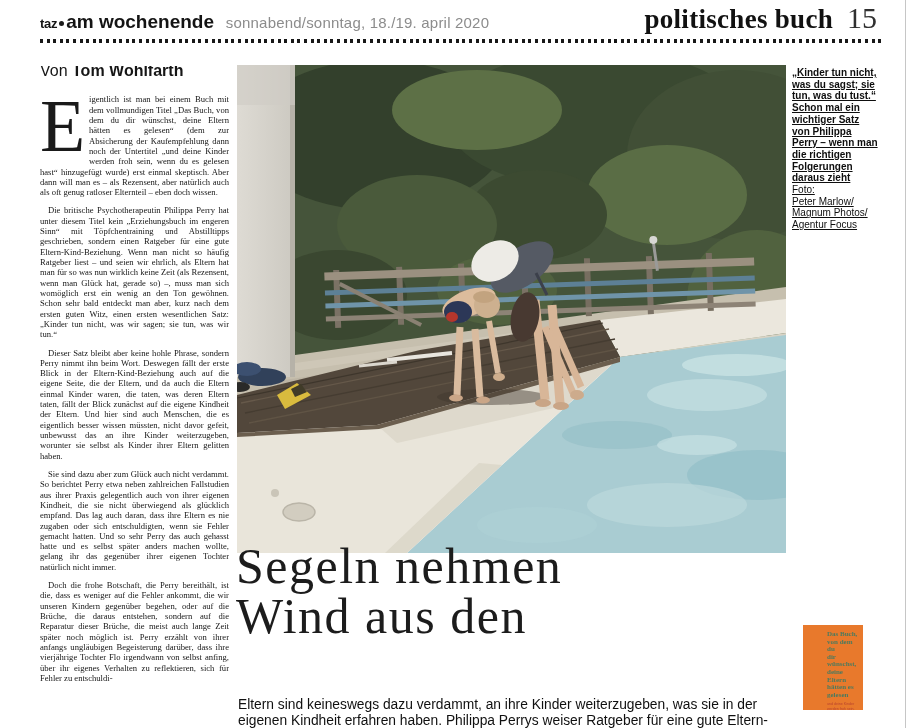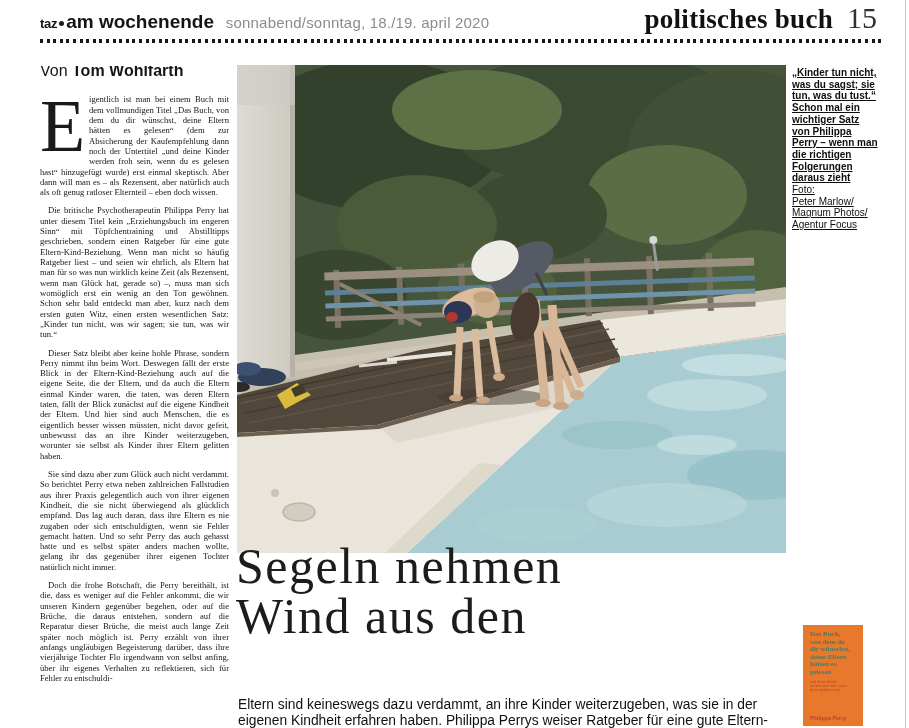--- a/index.html
+++ b/index.html
@@ -47,22 +47,22 @@
   .caption .q { font-weight:700; }
   .caption .credit { font-weight:400; }
 
   
   .headline { position:absolute; left:236px; top:541px; font-family:"Liberation Serif",serif;
               font-weight:400; font-size:50px; line-height:50px; letter-spacing:1.5px; color:#1c1c1c; }
   .standfirst { position:absolute; left:238px; top:697px; width:560px; font-size:13.8px;
                 line-height:16.2px; color:#101010; }
 
   
-  .book { position:absolute; left:803px; top:625px; width:60px; height:101px; background:#e8792c;
-          padding:6px 4px 5px 7px; display:flex; flex-direction:column; overflow:hidden; }
+  .book { position:absolute; left:803px; top:625px; width:60px; height:85px; background:#e8792c;
+          padding:6px 4px 5px 24px; display:flex; flex-direction:column; overflow:hidden; }
   .book-title { font-family:"Liberation Serif",serif; font-weight:700; font-size:7px;
                 line-height:7.6px; color:#4e7a5e; }
   .book-sub { margin-top:3px; font-size:3.6px; line-height:4.4px; color:#b8432e; }
   .book-author { margin-top:auto; font-size:5.4px; font-weight:700; color:#b8432e; }
 </style>
 </head>
 <body>
 
 <div class="page">
 

